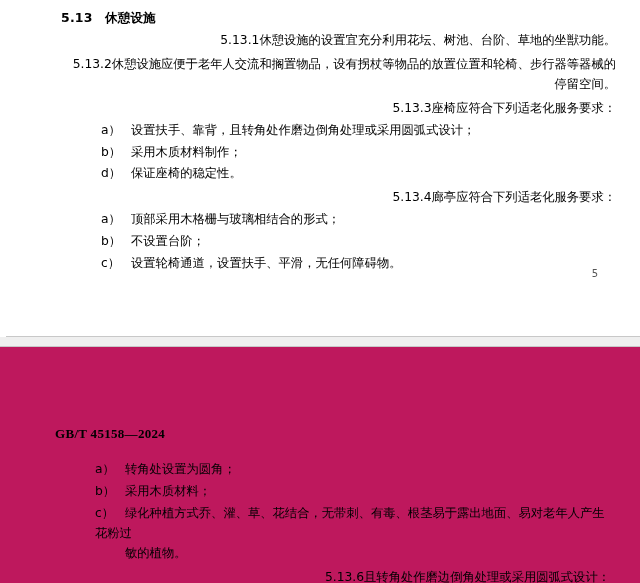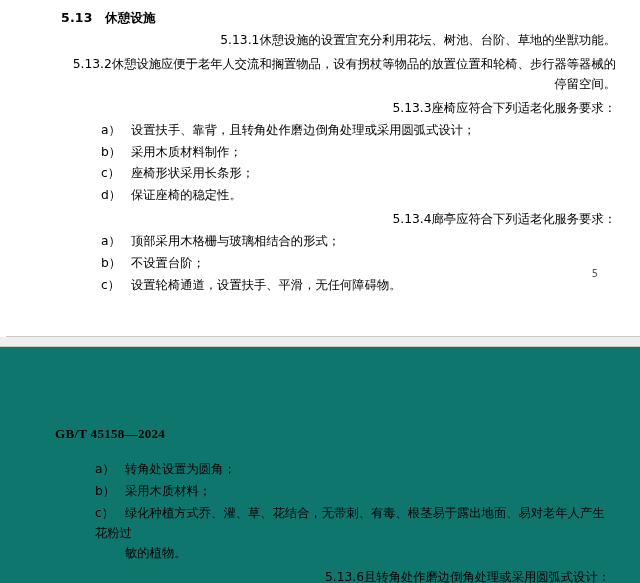--- a/index.html
+++ b/index.html
@@ -27,21 +27,21 @@
     width: 640px;
     height: 345px;
     background: #ffffff;
   }
   .page-two {
     position: absolute;
     top: 346px;
     left: 0;
     width: 640px;
     height: 237px;
-    background: #0f766e;
+    background: #be185d;
   }
   .page-gap {
     position: absolute;
     top: 337px;
     left: 0;
     width: 640px;
     height: 9px;
     background: #efefef;
   }
   .sep-line {
@@ -157,23 +157,20 @@
       <div class="clause">
         <span class="num">5.13.3</span><span class="body">座椅应符合下列适老化服务要求：</span>
       </div>
       <div class="item">
         <span class="lbl">a）</span><span class="txt">设置扶手、靠背，且转角处作磨边倒角处理或采用圆弧式设计；</span>
       </div>
       <div class="item">
         <span class="lbl">b）</span><span class="txt">采用木质材料制作；</span>
       </div>
       <div class="item">
-        <span class="lbl">c）</span><span class="txt">座椅形状采用长条形；</span>
-      </div>
-      <div class="item">
         <span class="lbl">d）</span><span class="txt">保证座椅的稳定性。</span>
       </div>
 
       <div class="clause">
         <span class="num">5.13.4</span><span class="body">廊亭应符合下列适老化服务要求：</span>
       </div>
       <div class="item">
         <span class="lbl">a）</span><span class="txt">顶部采用木格栅与玻璃相结合的形式；</span>
       </div>
       <div class="item">

